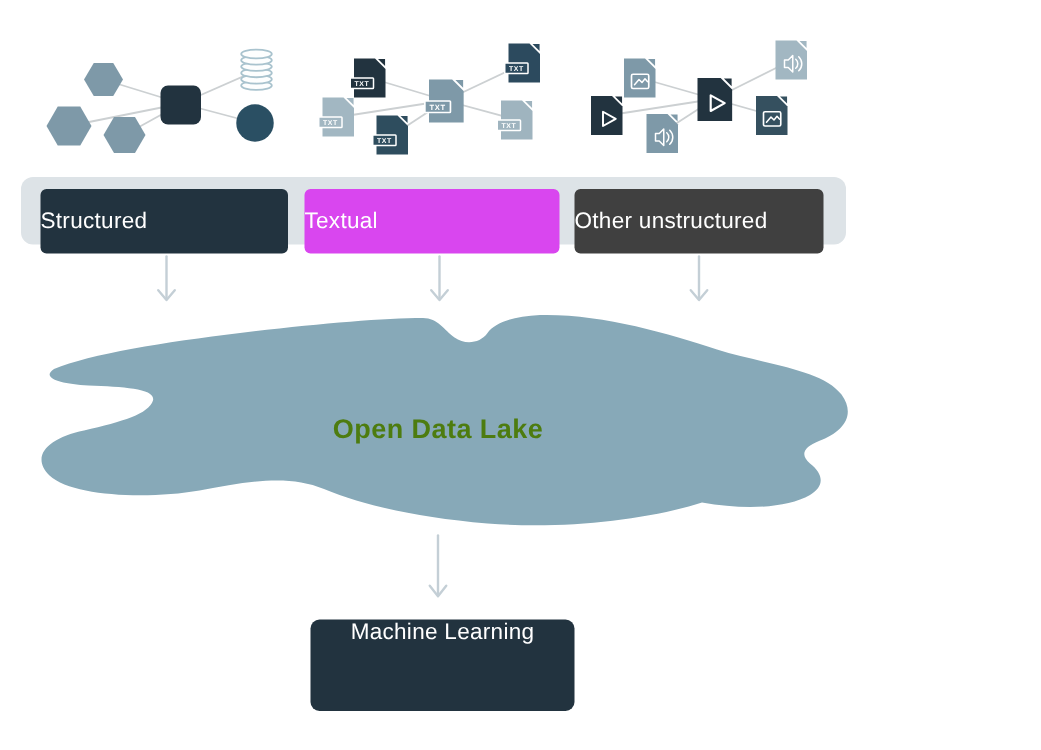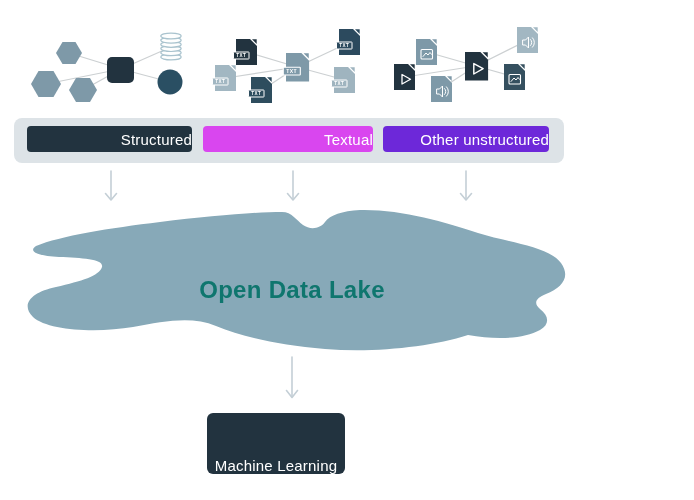--- a/index.html
+++ b/index.html
@@ -6,35 +6,35 @@
   .stage{
     position:relative;width:694px;height:500px;background:#ffffff;overflow:hidden;
     font-family:"Liberation Sans","DejaVu Sans",sans-serif;
   }
   .layer{position:absolute;left:0;top:0;}
   .band{
     position:absolute;left:14px;top:118px;width:550px;height:45px;
     background:#dde3e7;border-radius:8px;
   }
   .cat-box{
-    position:absolute;top:8px;height:26px;border-radius:4px;
-    display:flex;align-items:center;justify-content:flex-end;
+    position:absolute;top:8px;height:43px;border-radius:4px;
+    display:flex;align-items:center;justify-content:flex-start;
     color:#ffffff;font-size:15px;font-weight:500;letter-spacing:.2px;
   }
   .cat-structured{left:13px;width:165px;background:#22333f;}
   .cat-textual{left:189px;width:170px;background:#d946ef;}
-  .cat-other{left:369px;width:166px;background:#6d28d9;}
+  .cat-other{left:369px;width:166px;background:#404040;}
   .lake-title{
     position:absolute;left:152px;top:276px;width:280px;text-align:center;
-    color:#0f766e;font-size:24px;font-weight:700;letter-spacing:.3px;
+    color:#4d7c0f;font-size:18px;font-weight:700;letter-spacing:.3px;
   }
   .ml-box{
-    position:absolute;left:207px;top:413px;width:138px;height:61px;
+    position:absolute;left:207px;top:413px;width:176px;height:61px;
     background:#22333f;border-radius:6px;
-    display:flex;align-items:flex-end;justify-content:center;
+    display:flex;align-items:flex-start;justify-content:center;
     color:#ffffff;font-size:15px;font-weight:500;letter-spacing:.2px;
   }
   .conn{stroke:#ccd0d2;stroke-width:1.2;fill:none;}
   .arrow{stroke:#c4cfd6;stroke-width:1.6;fill:none;stroke-linecap:round;stroke-linejoin:round;}
   .file-txt-band{stroke:#ffffff;stroke-width:1;}
   .file-txt-text{fill:#ffffff;font-size:4.6px;font-weight:700;letter-spacing:.4px;
     font-family:"Liberation Sans","DejaVu Sans",sans-serif;text-anchor:middle;}
   .glyph{stroke:#ffffff;fill:none;stroke-linejoin:round;stroke-linecap:round;}
 </style>
 </head>

